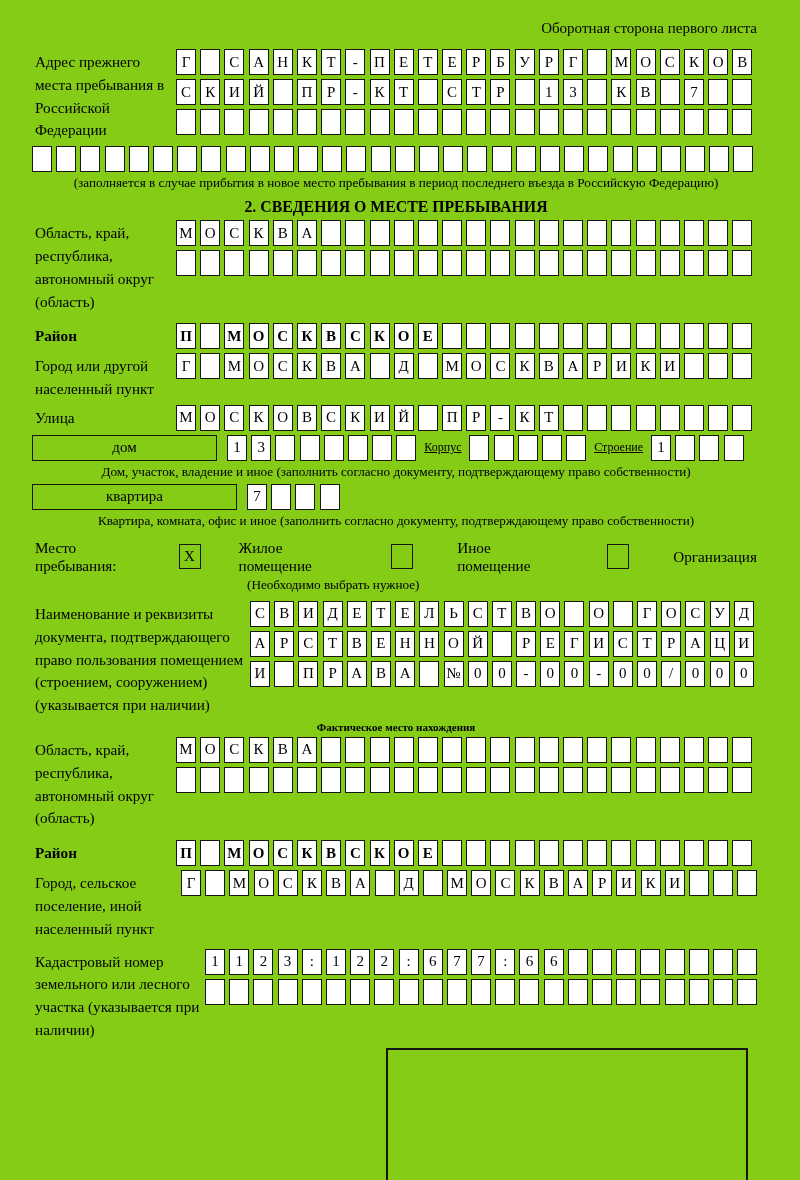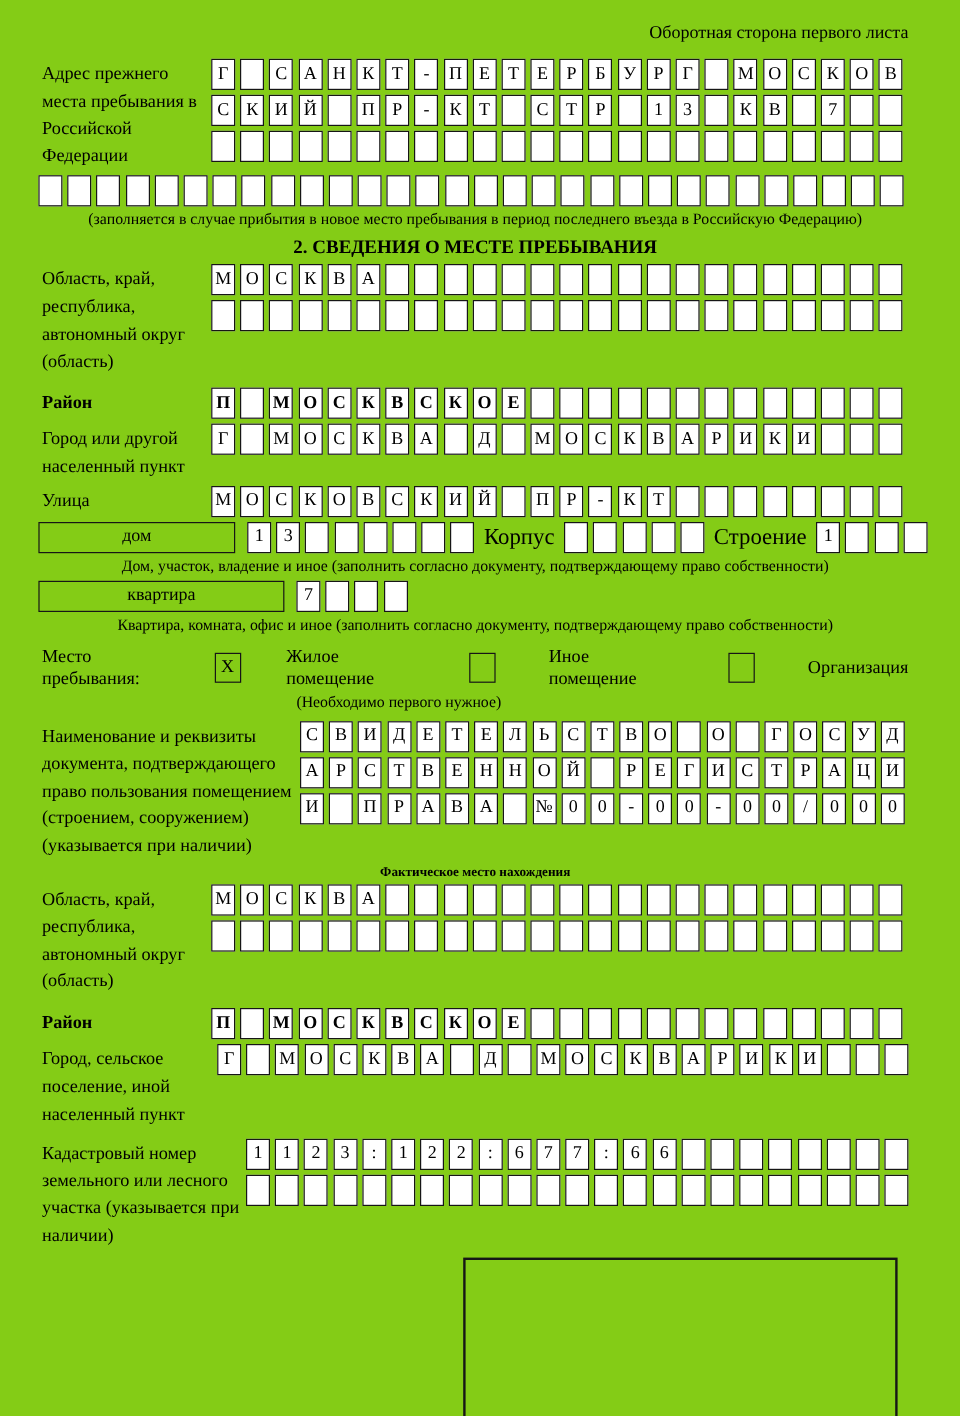--- a/index.html
+++ b/index.html
@@ -31,23 +31,23 @@
   .note { font-size:13.2px; text-align:center; margin-top:3px; }
   .note-left { font-size:13.2px; text-align:center; margin-top:3px; }
   .sec-title { text-align:center; font-weight:bold; font-size:15.8px; margin-top:7px; }
   .sub-title { text-align:center; font-weight:bold; font-size:11px; margin-top:4px; }
 
   .inline-row { display:flex; align-items:center; margin-left:-3px; }
   .widebox {
     box-sizing:border-box; height:26px; border:1.8px solid #161616;
     display:flex; align-items:center; justify-content:center; font-size:15px; flex:none;
   }
-  .dom-box { width:164px; margin-right:10px; }
+  .dom-box { width:185px; margin-right:10px; }
   .kv-box  { width:205px; margin-right:10px; }
-  .small-label { font-size:19px; margin:0 8px; flex:none; }
+  .small-label { font-size:12px; margin:0 8px; flex:none;text-decoration:underline; }
 
   .place-row { display:flex; align-items:center; margin-top:10px; font-size:15.2px;gap:28px; }
   .chk {
     box-sizing:border-box; flex:none; width:22px; height:25px; border:1.8px solid #161616;
     display:flex; align-items:center; justify-content:center; font-size:15px;
   }
   .choose-note { font-size:13.2px; margin-left:212px; margin-top:2px; }
 
   .fact-note { text-align:center; font-size:13.4px; line-height:1.38; margin-top:4px; }
 
@@ -371,21 +371,21 @@
 
   <div class="place-row">
     <span>Место пребывания:</span>
     <span class="chk" style="margin-left:8px;">X</span>
     <span style="margin-left:10px;">Жилое помещение</span>
     <span class="chk" style="margin-left:22px;"></span>
     <span style="margin-left:16px;">Иное помещение</span>
     <span class="chk" style="margin-left:28px;"></span>
     <span style="margin-left:16px;">Организация</span>
   </div>
-  <div class="choose-note">(Необходимо первого нужное)</div>
+  <div class="choose-note">(Необходимо выбрать нужное)</div>
 
   <div class="group mt8">
     <div class="glabel w215">Наименование и реквизиты документа, подтверждающего право пользования помещением (строением, сооружением) (указывается при наличии)</div>
     <div class="rows">
       <div class="cellrow">
           <span class="cell">С</span>
           <span class="cell">В</span>
           <span class="cell">И</span>
           <span class="cell">Д</span>
           <span class="cell">Е</span>

